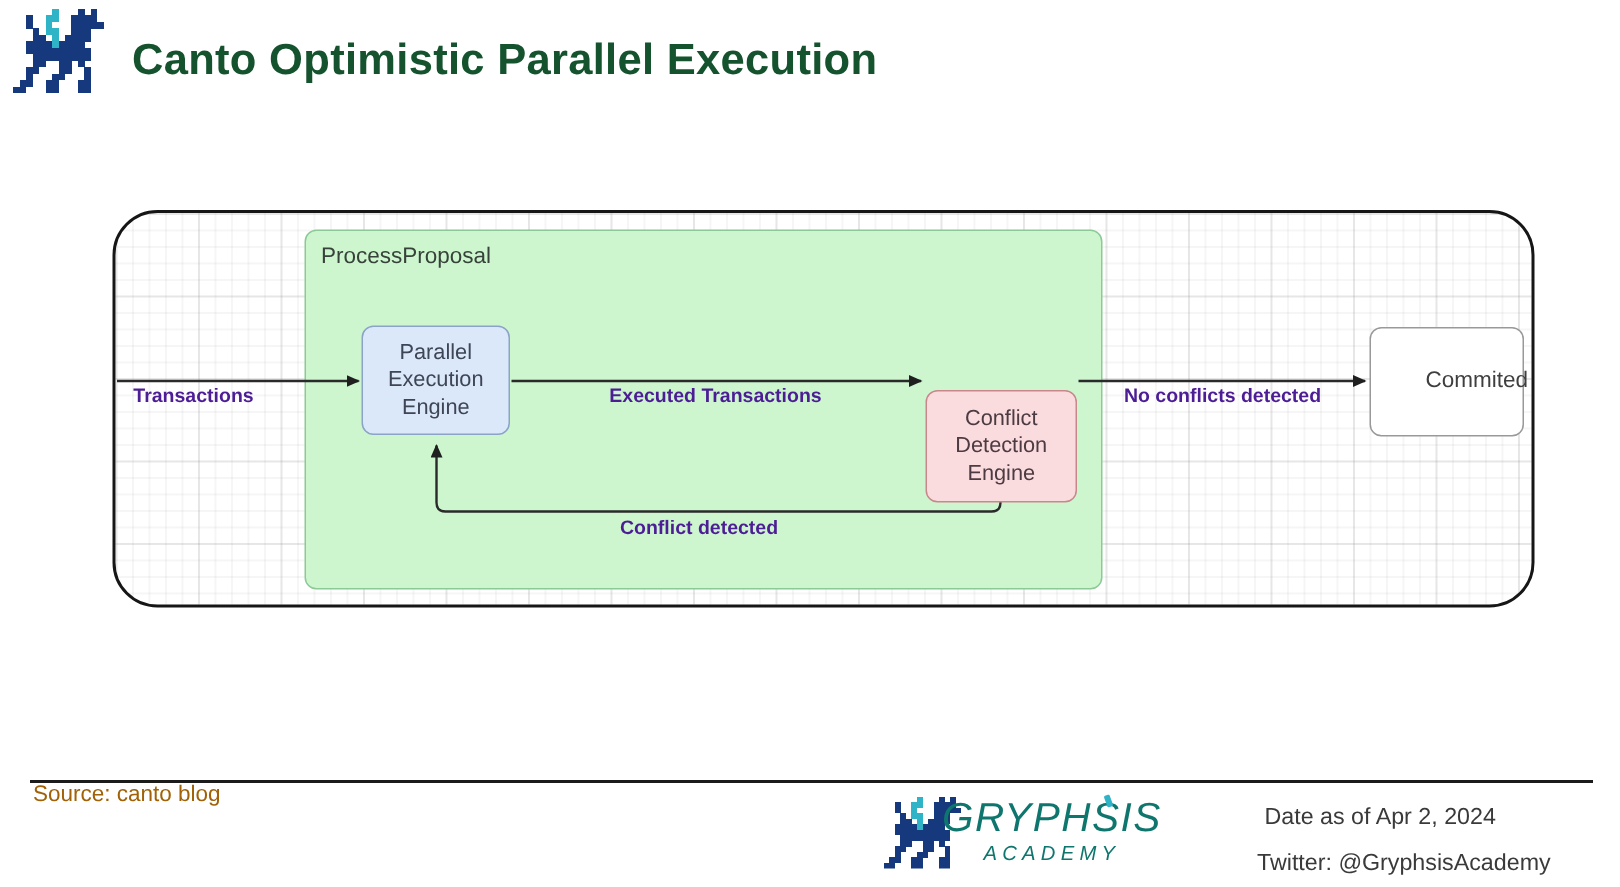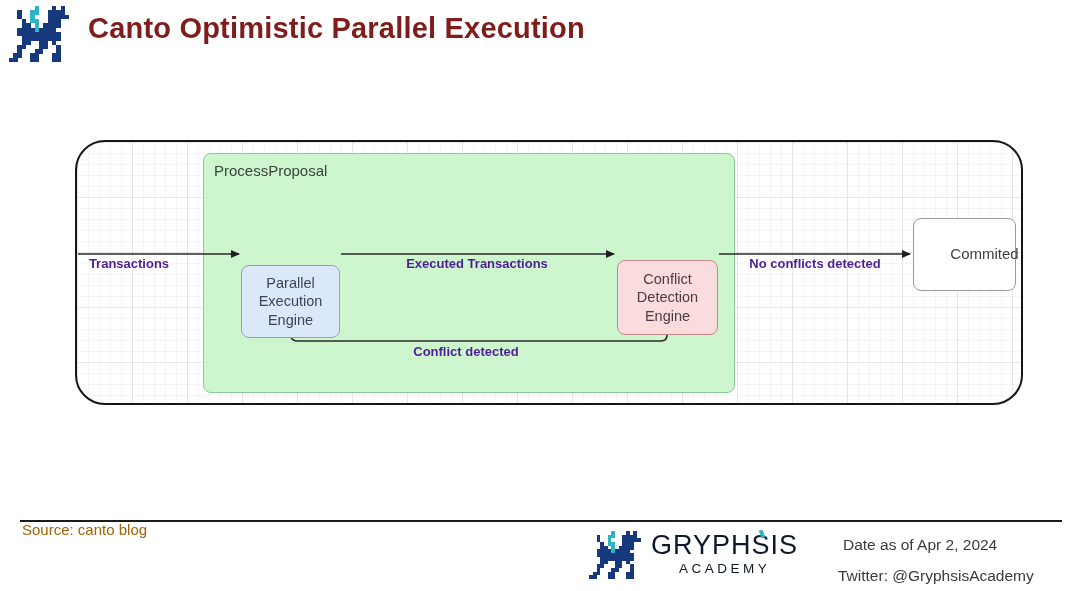--- a/index.html
+++ b/index.html
@@ -6,22 +6,22 @@
   html,body { background:#ffffff; }
   body {
     width:1080px; height:591px; position:relative; overflow:hidden;
     font-family:"Liberation Sans", sans-serif; color:#222;
   }
   .page { position:absolute; inset:0; }
 
   
   .hdr-logo { position:absolute; left:8px; top:6px; }
   .page-title {
-    position:absolute; left:88px; top:12px;
-    font-size:29px; font-weight:700; color:#7f1d1d; letter-spacing:0.2px;
+    position:absolute; left:88px; top:24px;
+    font-size:29px; font-weight:700; color:#14532d; letter-spacing:0.2px;
     white-space:nowrap;
   }
 
   
   .canvas {
     position:absolute; left:75px; top:140px; width:948px; height:265px;
     border:2.5px solid #161616; border-radius:30px;
     background:
       linear-gradient(to right, rgba(150,150,150,0.16) 1px, transparent 1px) 0 0 / 55px 55px,
       linear-gradient(to bottom, rgba(150,150,150,0.16) 1px, transparent 1px) 0 0 / 55px 55px,
@@ -38,38 +38,38 @@
     position:absolute; left:214px; top:162px; z-index:2;
     font-size:15px; font-weight:400; color:#37423a;
   }
   svg.wires { position:absolute; inset:0; width:1080px; height:591px; z-index:2; pointer-events:none; }
 
   .node {
     position:absolute; z-index:3; display:flex; align-items:center; justify-content:center;
     text-align:center; border-radius:8px; font-size:14.5px; line-height:1.26; color:#41464f;
     padding:4px;
   }
-  .node-parallel  { left:241px; top:217px; width:99px;  height:73px; background:#dbe8fa; border:1.5px solid #8ba3c7; color:#3e4555;margin-top:48px; }
+  .node-parallel  { left:241px; top:217px; width:99px;  height:73px; background:#dbe8fa; border:1.5px solid #8ba3c7; color:#3e4555; }
   .node-conflict  { left:617px; top:216px; width:101px; height:75px; background:#fadcde; border:1.5px solid #c9878b; color:#4c3b42;margin-top:44px; }
   .node-committed { left:913px; top:218px; width:103px; height:73px; background:#ffffff; border:1.5px solid #999999; color:#3f3f3f; font-size:15px;padding-left:44px; }
 
   .edge-label {
     position:absolute; z-index:3; transform:translateX(-50%);
     font-size:13px; font-weight:700; color:#4c1d95; white-space:nowrap;
   }
   .lbl-transactions { left:129px; top:256px; }
   .lbl-executed     { left:477px; top:256px; }
   .lbl-noconflict   { left:815px; top:256px; }
   .lbl-conflict     { left:466px; top:344px; }
 
   
   .divider { position:absolute; left:20px; top:520px; width:1042px; height:2px; background:#1b1b1b; }
   .src-text { position:absolute; left:22px; top:521px; font-size:15px; color:#a16207; }
   .ftr-logo { position:absolute; left:589px; top:531px; }
-  .brand { position:absolute; left:651px; top:530px; text-align:center; color:#0f172a; }
+  .brand { position:absolute; left:628px; top:530px; text-align:center; color:#0f766e;font-style:italic; }
   .brand-name { position:relative; display:inline-block; font-size:27px; font-weight:500; letter-spacing:1px; line-height:30px; }
   .brand-accent { position:absolute; left:109px; top:0px; width:4px; height:8px; background:#2fb3c6; transform:rotate(-20deg); border-radius:1px; }
   .brand-sub { font-size:13.5px; font-weight:500; letter-spacing:3.5px; margin-top:1px; }
   .date-text    { position:absolute; left:843px; top:536px; font-size:15.5px; color:#3a3a3a; }
   .twitter-text { position:absolute; left:838px; top:567px; font-size:15.5px; color:#3a3a3a; }
 </style>
 </head>
 <body>
 
 <div class="page">

